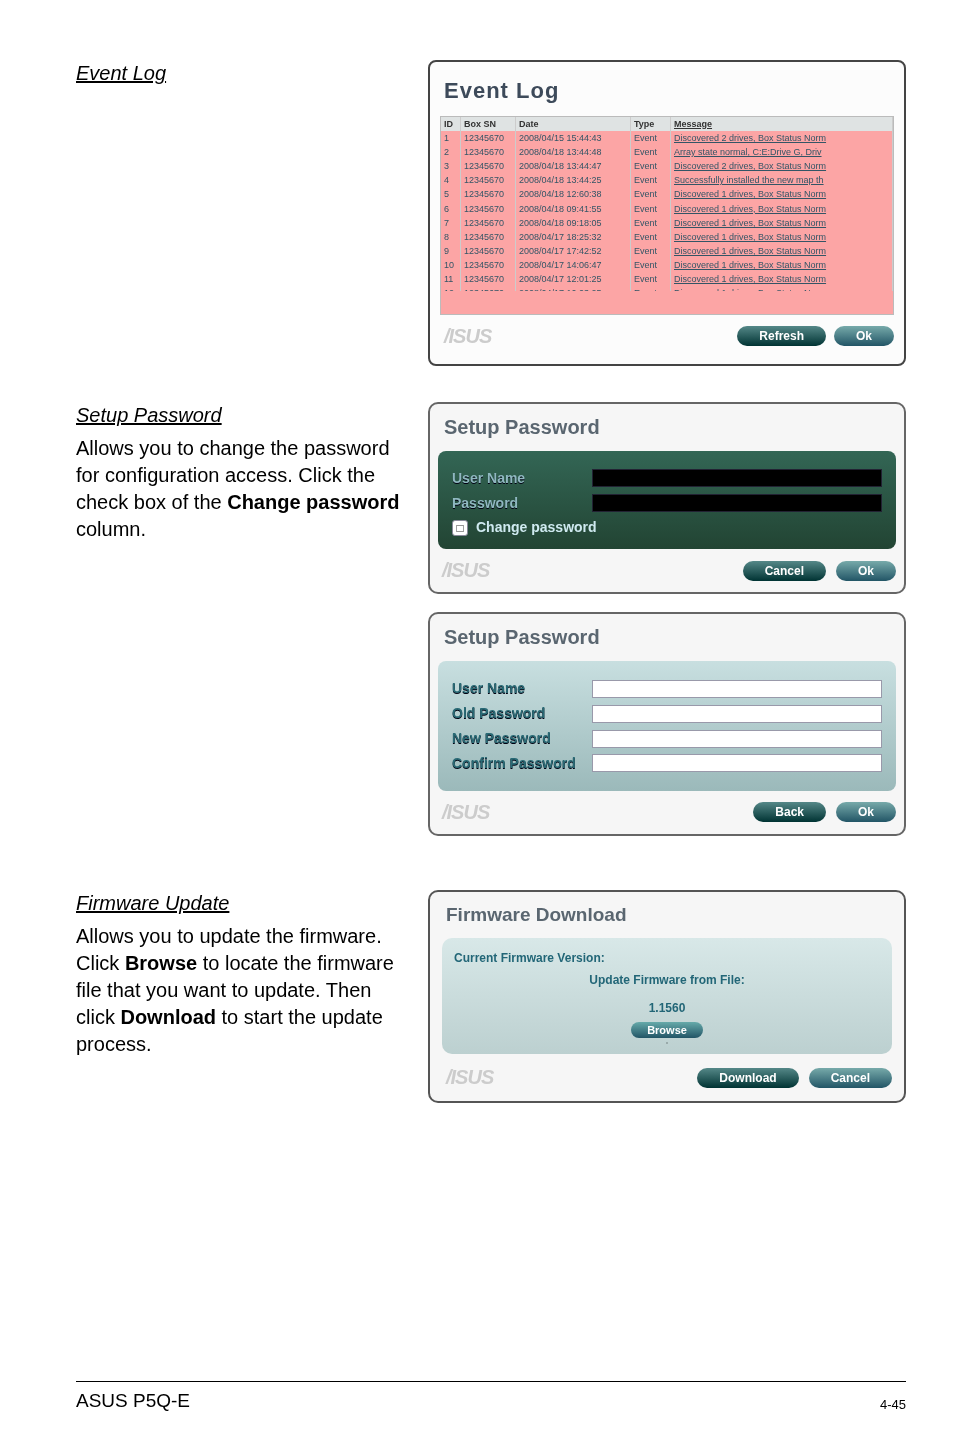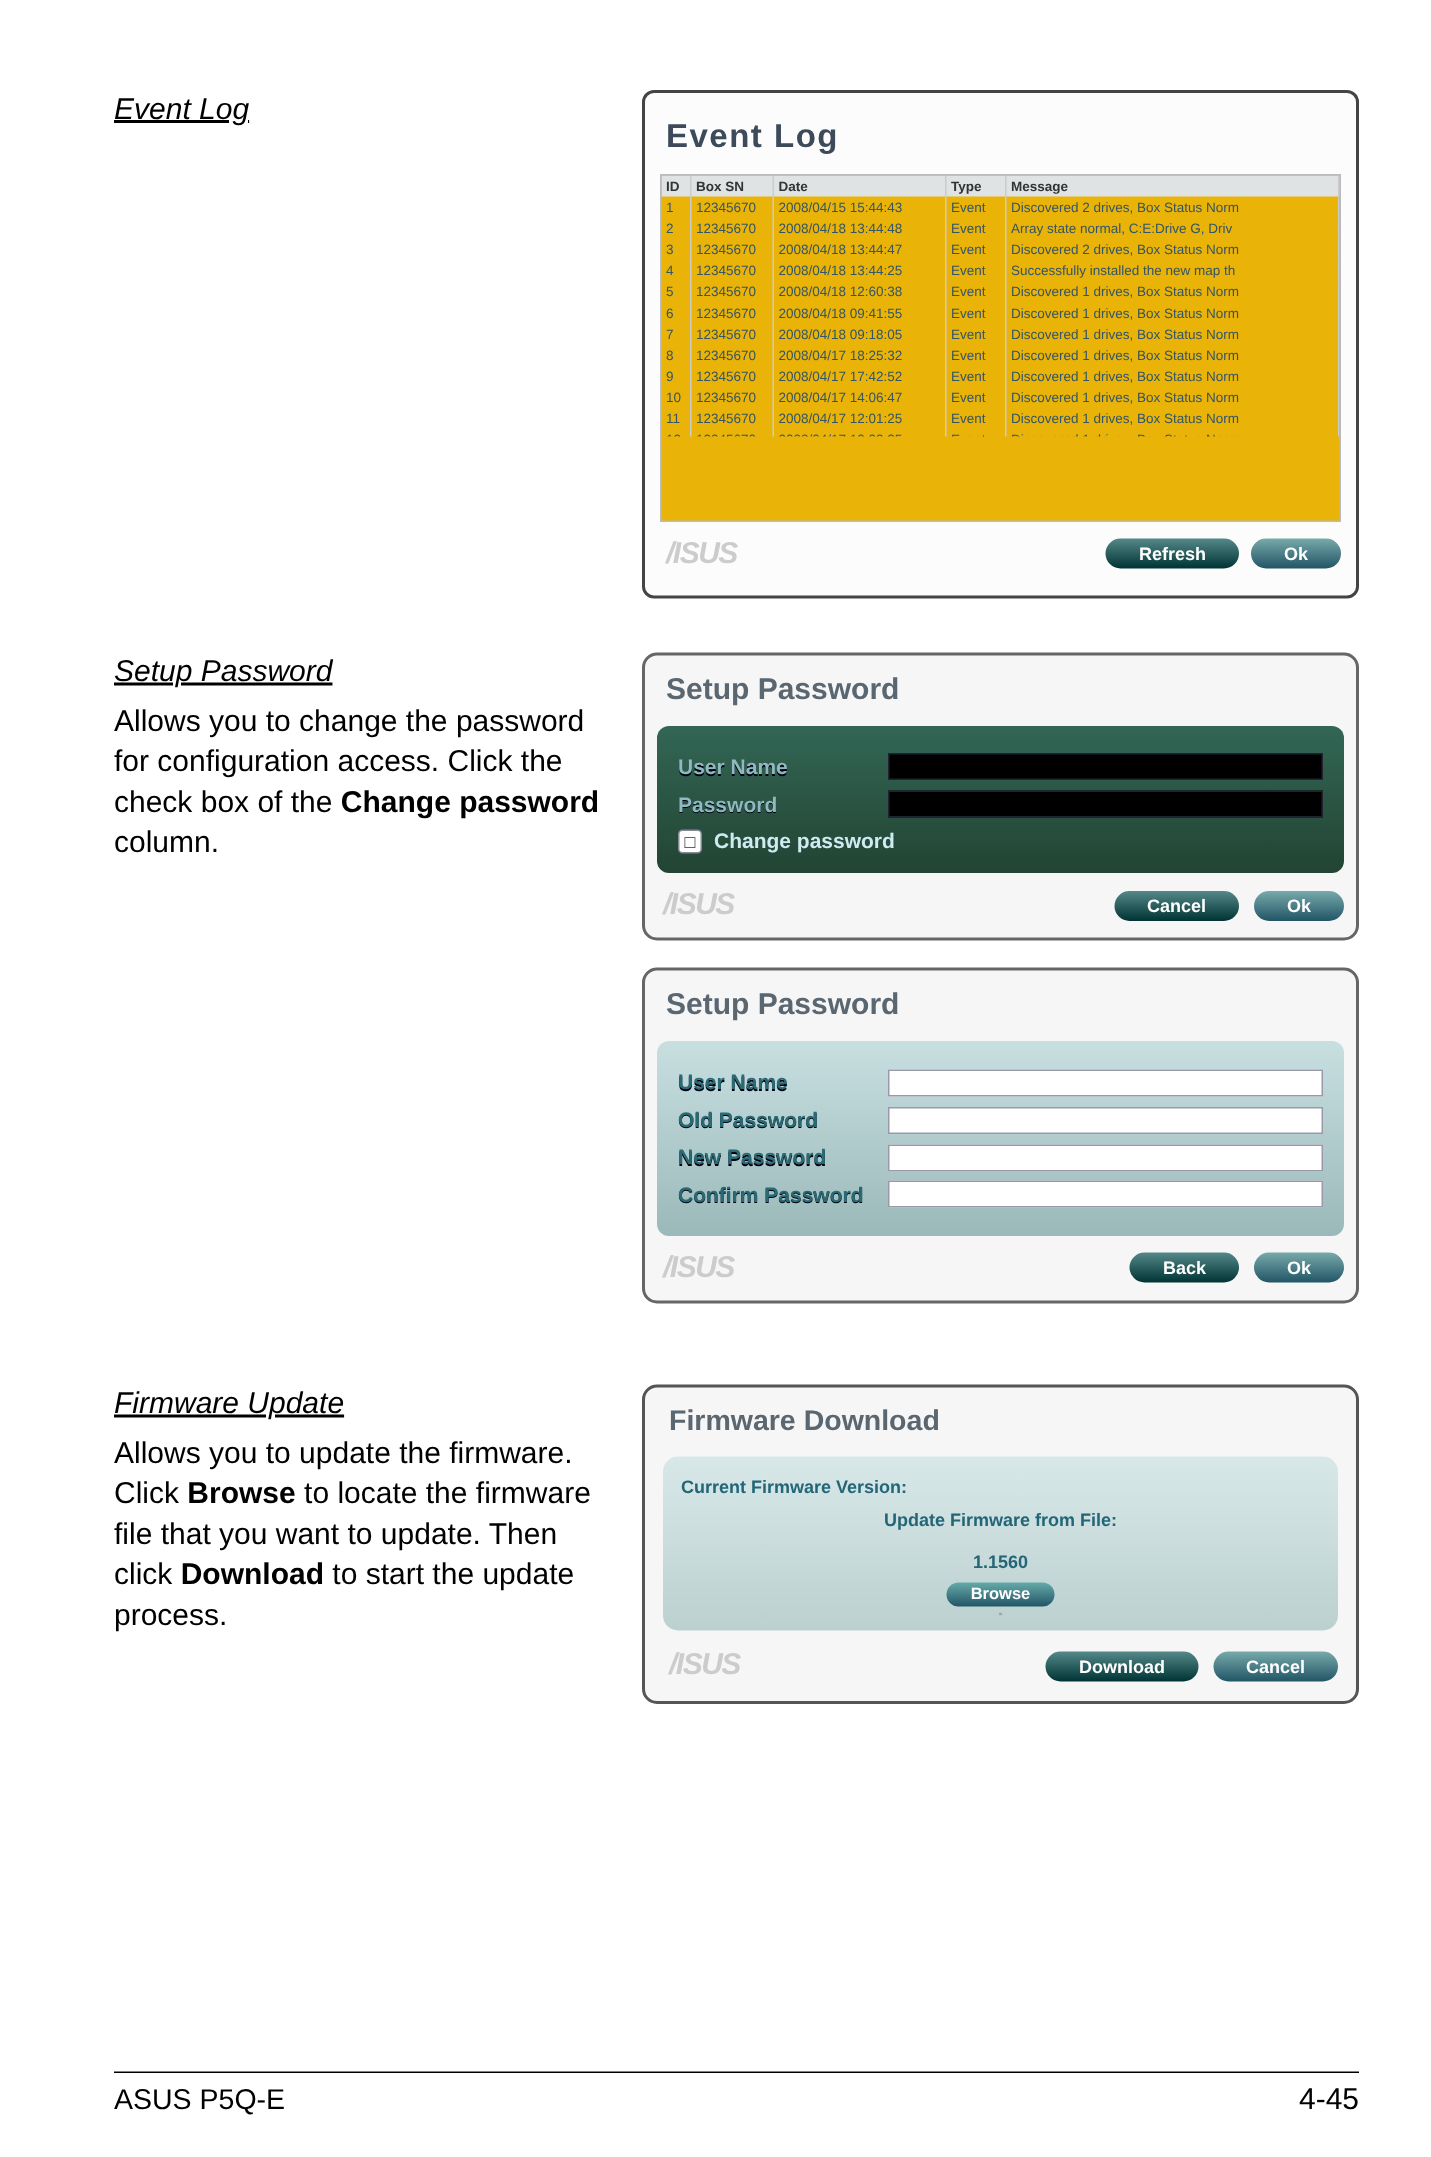--- a/index.html
+++ b/index.html
@@ -19,24 +19,24 @@
   .sect { display: flex; gap: 22px; margin-bottom: 36px; }
   .left { width: 330px; }
   .right { flex: 1; }
   .heading { font-style: italic; text-decoration: underline; margin-bottom: 6px; font-size: 20px; }
   .body { font-size: 20px; }
   .bold { font-weight: bold; }
 
   
   .evWin { border: 2px solid #444; border-radius: 8px; background:#fcfcfc; padding:12px 10px 14px 10px; }
   .evTitle { font-size: 22px; color:#3d4a5a; margin: 2px 0 10px 4px; font-weight:600; letter-spacing:1px; }
-  .evGrid { font-size:9px; color:#476; background:#eab308; border:1px solid #bbb; height:232px; overflow:hidden; }
+  .evGrid { font-size:9px; color:#476; background:#fca5a5; border:1px solid #bbb; height:199px; overflow:hidden; }
   .evHdr { display:flex; background:#dfe3e3; font-weight:bold; color:#333; }
   .evHdr>div, .evRow>div { padding:1px 3px; border-right:1px solid #ccc; white-space:nowrap; overflow:hidden; }
-  .c1{width:20px;} .c2{width:55px;} .c3{width:115px;} .c4{width:40px;} .c5{flex:1;}
+  .c1{width:20px;} .c2{width:55px;} .c3{width:115px;} .c4{width:40px;} .c5{flex:1;text-decoration:underline;}
   .evBody { height:160px; overflow:hidden; }
   .evRow { display:flex; color:#356; }
   .bottomBtns { display:flex; justify-content:flex-end; gap:8px; margin-top:8px; align-items:center; }
   .asusBrand { flex:1; font-family: Arial; font-weight:900; font-style:italic; color:#ccc; font-size:20px; letter-spacing:-1px; margin-left:4px; }
   .pill { border:none; border-radius:14px; padding:3px 22px; font-size:12px; font-weight:bold; color:#fff; background:linear-gradient(#7aa 0%, #256 100%); cursor:pointer; }
   .pillDark { background:linear-gradient(#588 0%, #033 100%); }
 
   
   .spWin { border:2px solid #666; border-radius:10px; background:#f6f6f6; padding:8px; margin-bottom:18px; }
   .spTitle { font-size:20px; font-weight:700; color:#5a6670; margin:2px 0 10px 6px; }
@@ -56,21 +56,21 @@
   .fwBox { background:linear-gradient(#d8e8e8 0%, #bcd0d0 100%); border-radius:10px; padding:10px 12px; }
   .fwLbl { font-size:12px; color:#267; font-weight:600; margin:2px 0; }
   .fwLine { display:flex; align-items:center; gap:8px; margin:4px 0 0 0;flex-direction:column; }
   .fwPath { flex:1; height:18px; background:#fff; border:1px solid #9aa; }
   .fwBrowse { border:none; border-radius:12px; padding:2px 16px; font-size:11px; font-weight:bold; color:#fff; background:linear-gradient(#6aa 0%, #256 100%); cursor:pointer; }
   .fwBtns { display:flex; justify-content:flex-end; gap:10px; margin-top:10px; align-items:center; }
 
   
   .sep { position:absolute; left:76px; right:48px; bottom:56px; border-top:1px solid #000; }
   .footLeft { position:absolute; left:76px; bottom:24px; font-size:19px; }
-  .footRight { position:absolute; right:48px; bottom:24px; font-size:20px; }
+  .footRight { position:absolute; right:48px; bottom:24px; font-size:13px; }
 </style>
 </head>
 <body>
 
 <div class="page">
 
   <div class="sect">
     <div class="left">
       <div class="heading">Event Log</div>
     </div>

